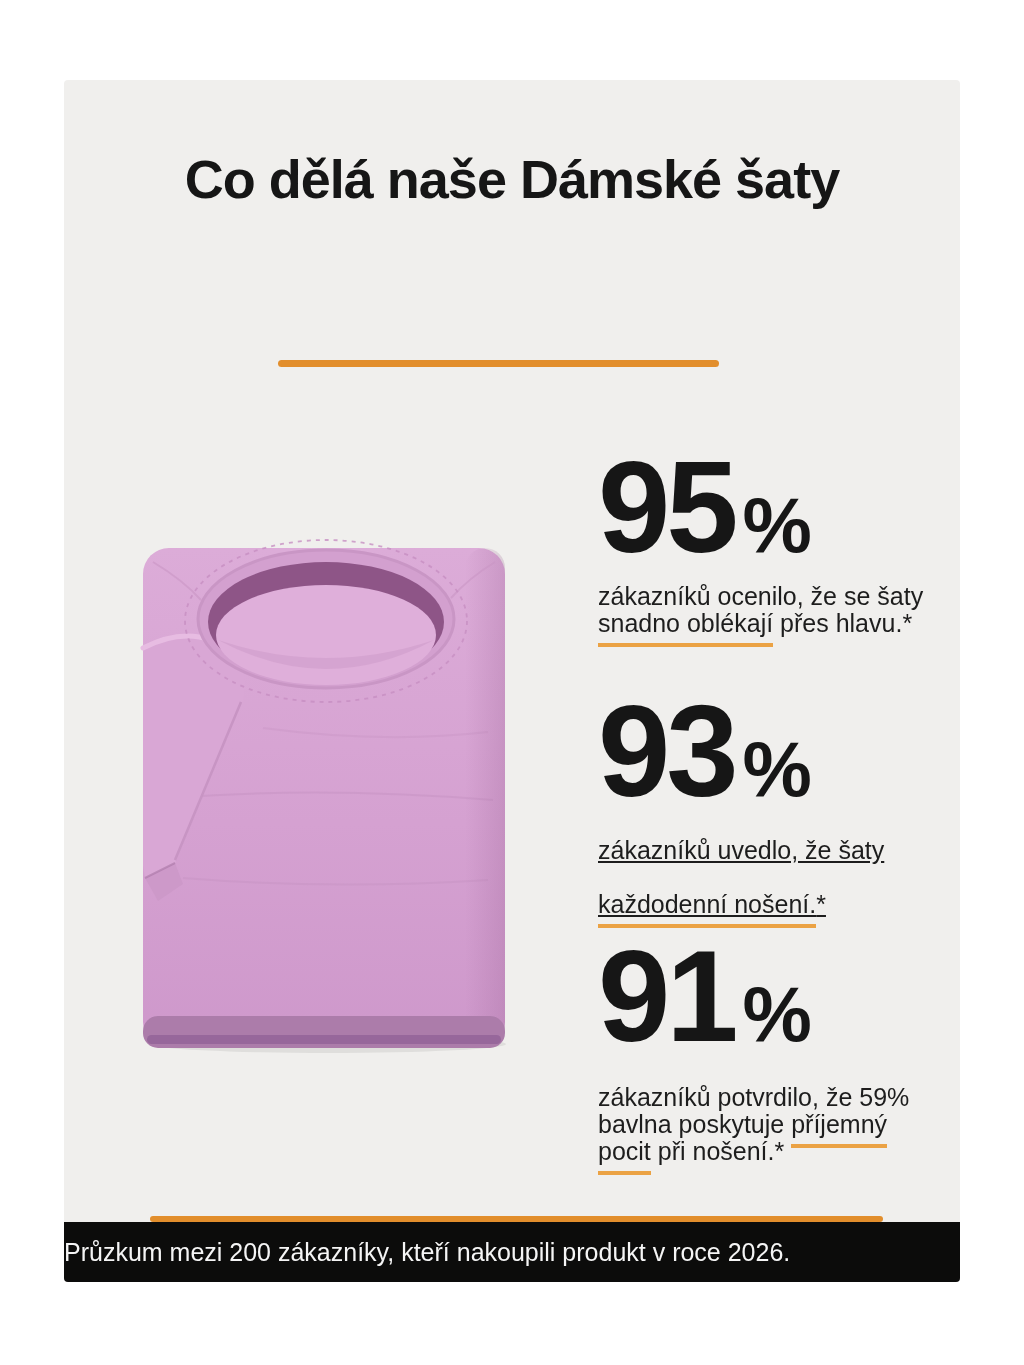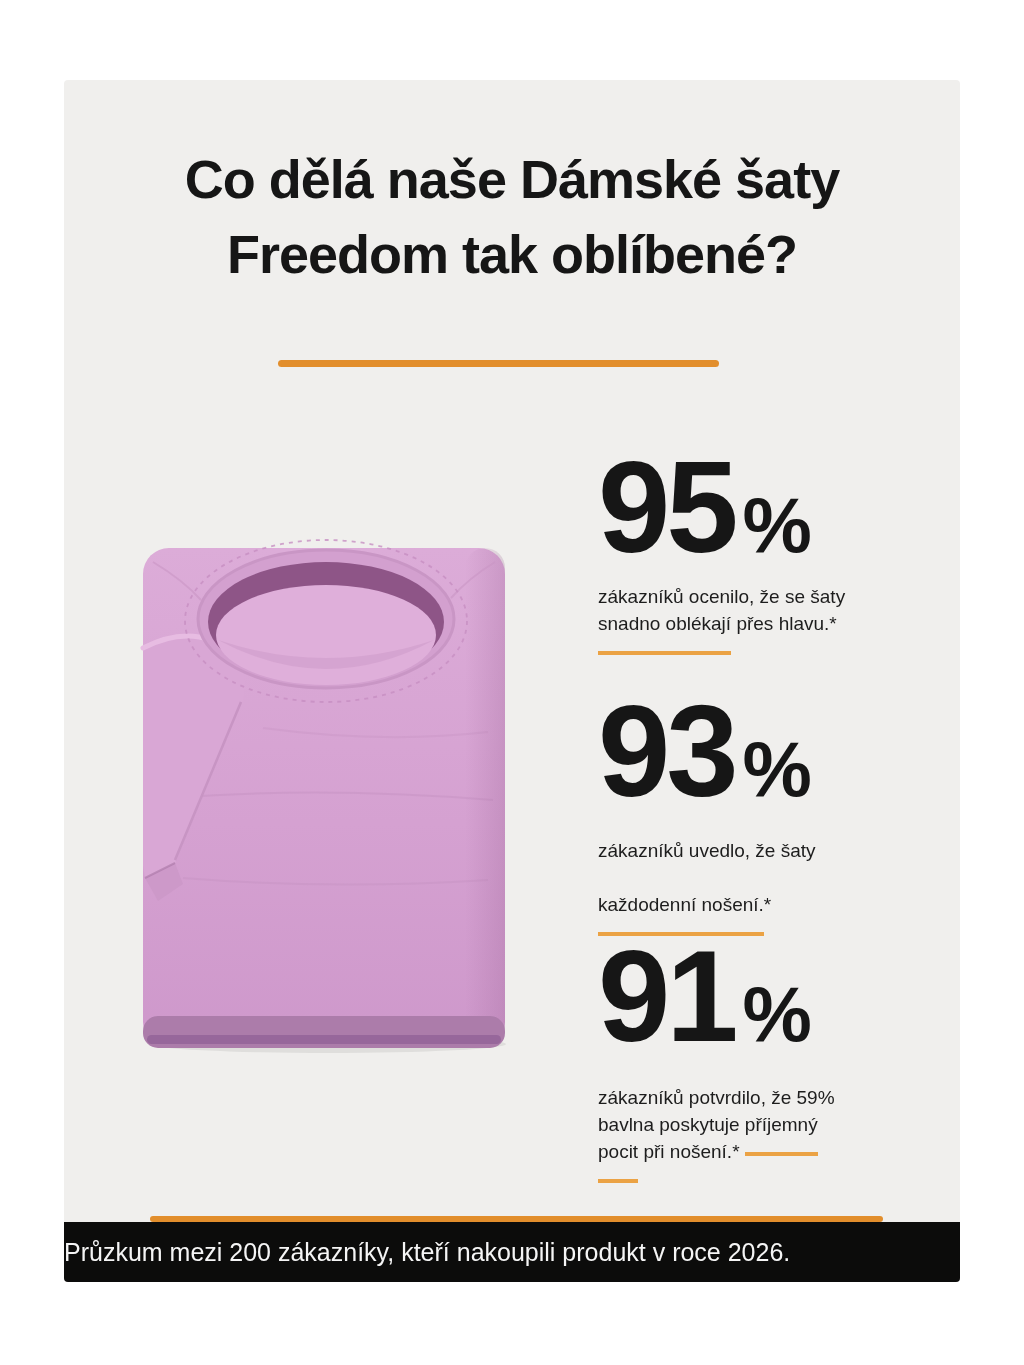--- a/index.html
+++ b/index.html
@@ -47,29 +47,29 @@
   .stat-3{top:866px;}
   .stat-number{
     font-size:130px;font-weight:700;line-height:100px;
     letter-spacing:-4px;color:var(--ink);white-space:nowrap;
   }
   .stat-number .pct{
     font-size:78px;font-weight:700;letter-spacing:0;
     margin-left:8px;
   }
   .stat-desc{
-    font-size:19px;line-height:27px;color:#1D1D1D;
+    font-size:25px;line-height:27px;color:#1D1D1D;
     white-space:nowrap;
   }
   .stat-1 .stat-desc{margin-top:8px;}
-  .stat-2 .stat-desc{margin-top:18px;}
+  .stat-2 .stat-desc{margin-top:18px;text-decoration:underline;}
   .stat-3 .stat-desc{margin-top:20px;}
   .stat-desc .u{
     border-bottom:4px solid var(--underline);
-    padding-bottom:17px;
+    padding-bottom:6px;
   }
   .footer{
     position:absolute;left:0;top:1142px;
     width:896px;height:60px;
     background:var(--footer-bg);
     border-radius:0 0 4px 4px;
   }
   .footer-line{
     position:absolute;left:86px;top:-6px;
     width:733px;height:6px;border-radius:3px;
@@ -81,21 +81,20 @@
   }
 </style>
 </head>
 <body>
 
 <div class="page">
   <div class="panel">
 
     <h1 class="title">
       <span>Co dělá naše Dámské šaty</span><br>
-      <span>Freedom tak oblíbené?</span>
     </h1>
 
     <div class="divider"></div>
 
     <svg class="tshirt" viewBox="0 0 362 500" xmlns="http://www.w3.org/2000/svg" role="img">
       <defs>
         <linearGradient id="bodyGrad" x1="0" y1="0" x2="0" y2="1">
           <stop offset="0" stop-color="#DCACD8"></stop>
           <stop offset="0.55" stop-color="#D5A1D1"></stop>
           <stop offset="1" stop-color="#CE98CB"></stop>

